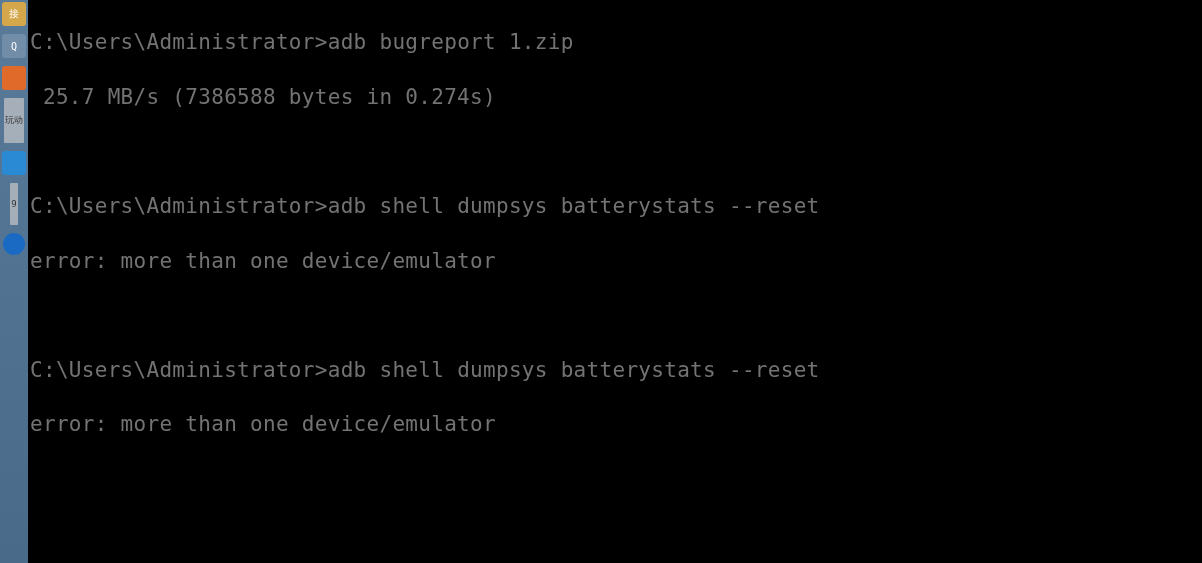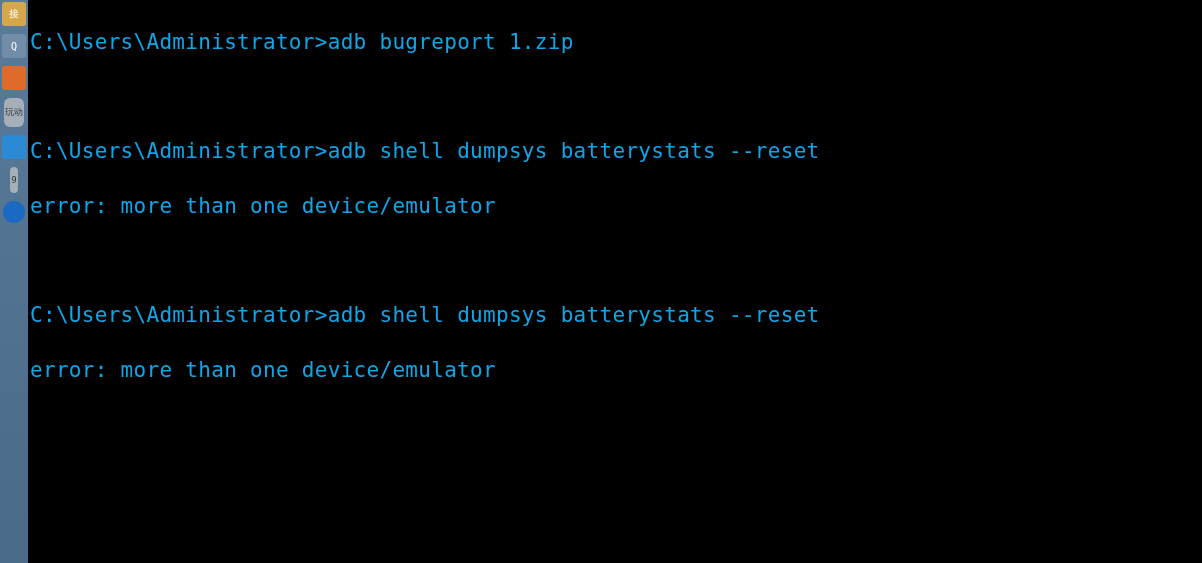--- a/index.html
+++ b/index.html
@@ -42,27 +42,27 @@
     .taskbar-item.circle {
       width: 22px;
       height: 22px;
       border-radius: 50%;
       background: #1a6ac4;
     }
     .taskbar-label {
       font-size: 9px;
       color: #333;
       background: rgba(200,200,200,0.7);
-      padding: 8px 1px;
-      border-radius: 6px;
+      padding: 16px 1px;
+      border-radius: 1px;
     }
     .terminal {
       flex: 1;
       background: #000;
-      color: #0ea5e9;
+      color: #737373;
       font-size: 21px;
       line-height: 1.3;
       padding: 2px 0 0 2px;
       white-space: pre;
       font-family: "NSimSun", "SimSun", "Consolas", monospace;
       letter-spacing: 0.3px;
       overflow: hidden;
     }
     .terminal .line {
       display: block;
@@ -76,20 +76,21 @@
   <div class="taskbar-item">Q</div>
   <div class="taskbar-item orange"></div>
   <div class="taskbar-label">玩动</div>
   <div class="taskbar-item blue"></div>
   <div class="taskbar-label">9</div>
   <div class="taskbar-item circle"></div>
 </div>
 
 <div class="terminal">
 <span class="line"><span>C:\Users\Administrator&gt;</span><span>adb bugreport 1.zip</span></span>
+<span class="line"> 25.7 MB/s (7386588 bytes in 0.274s)</span>
 <span class="line"> </span>
 <span class="line"><span>C:\Users\Administrator&gt;</span><span>adb shell dumpsys batterystats --reset</span></span>
 <span class="line">error: more than one device/emulator</span>
 <span class="line"> </span>
 <span class="line"><span>C:\Users\Administrator&gt;</span><span>adb shell dumpsys batterystats --reset</span></span>
 <span class="line">error: more than one device/emulator</span>
 <span class="line"> </span>
 
 
 

